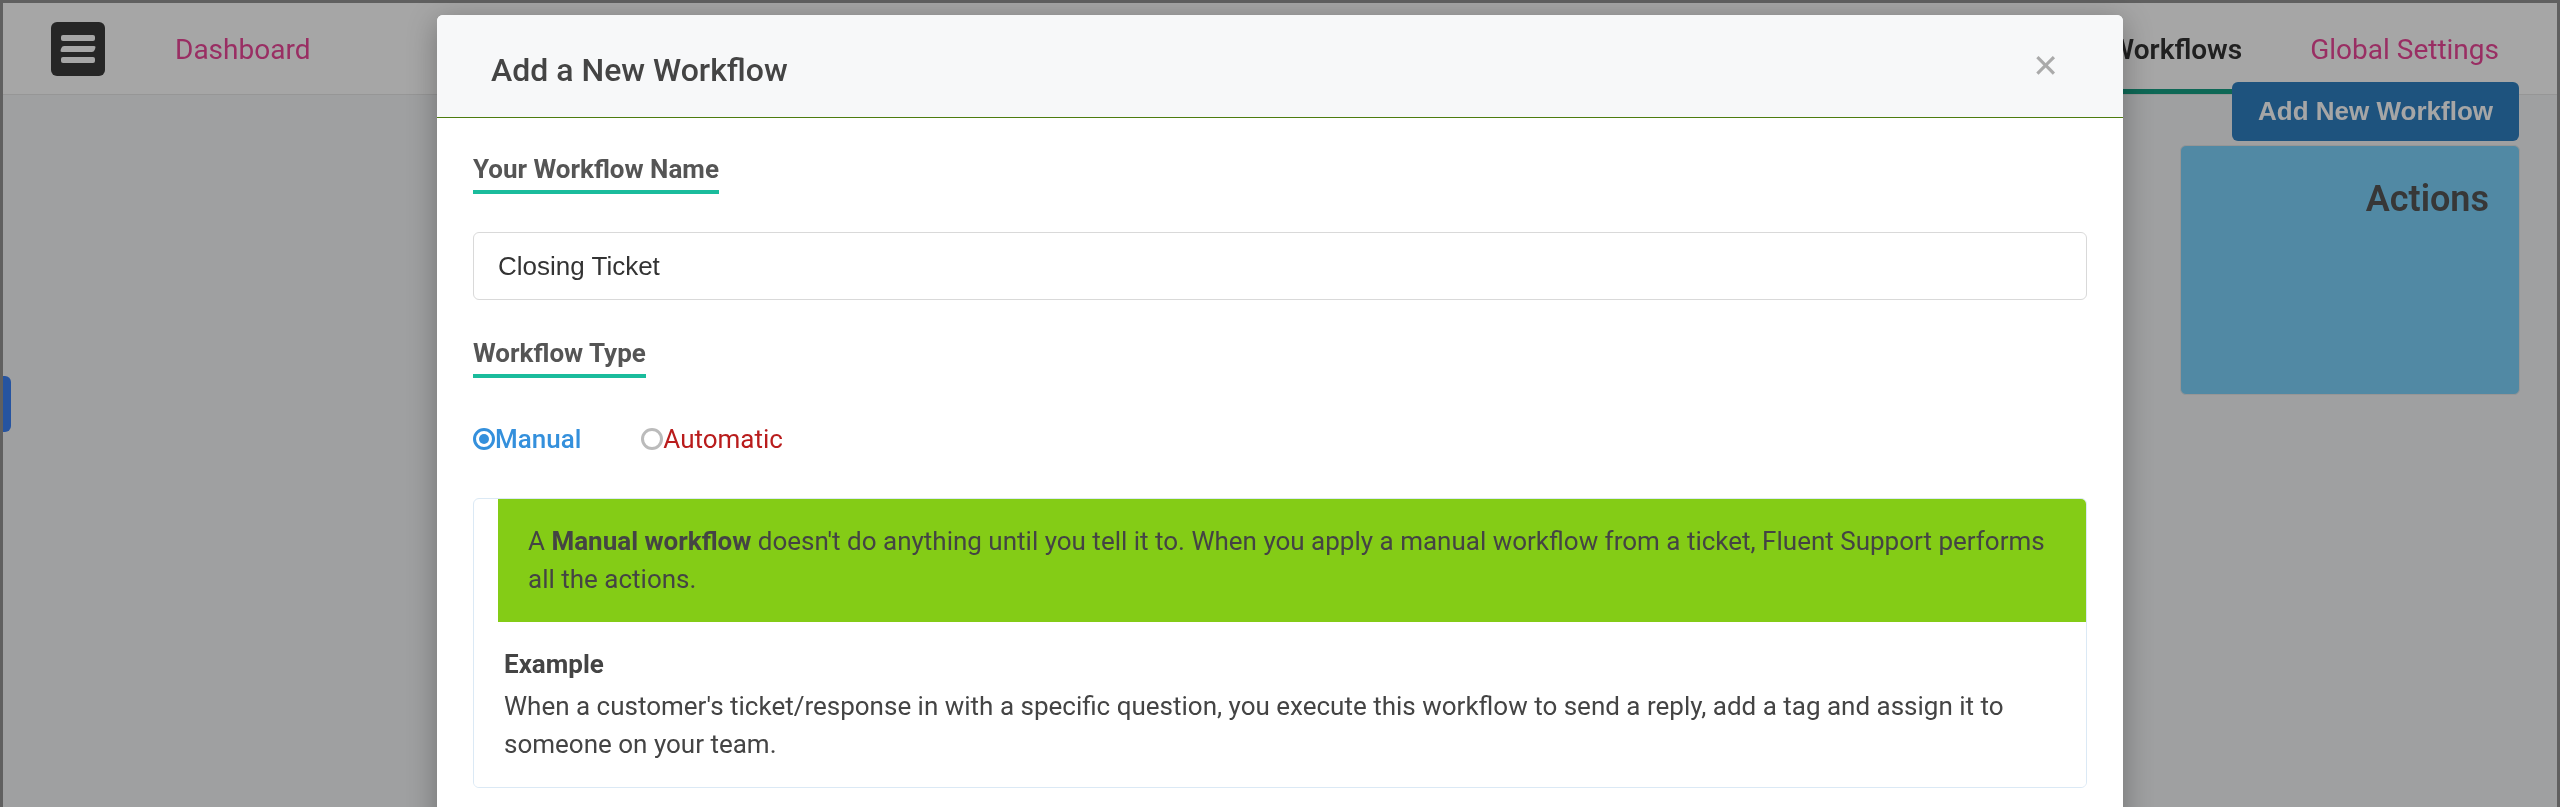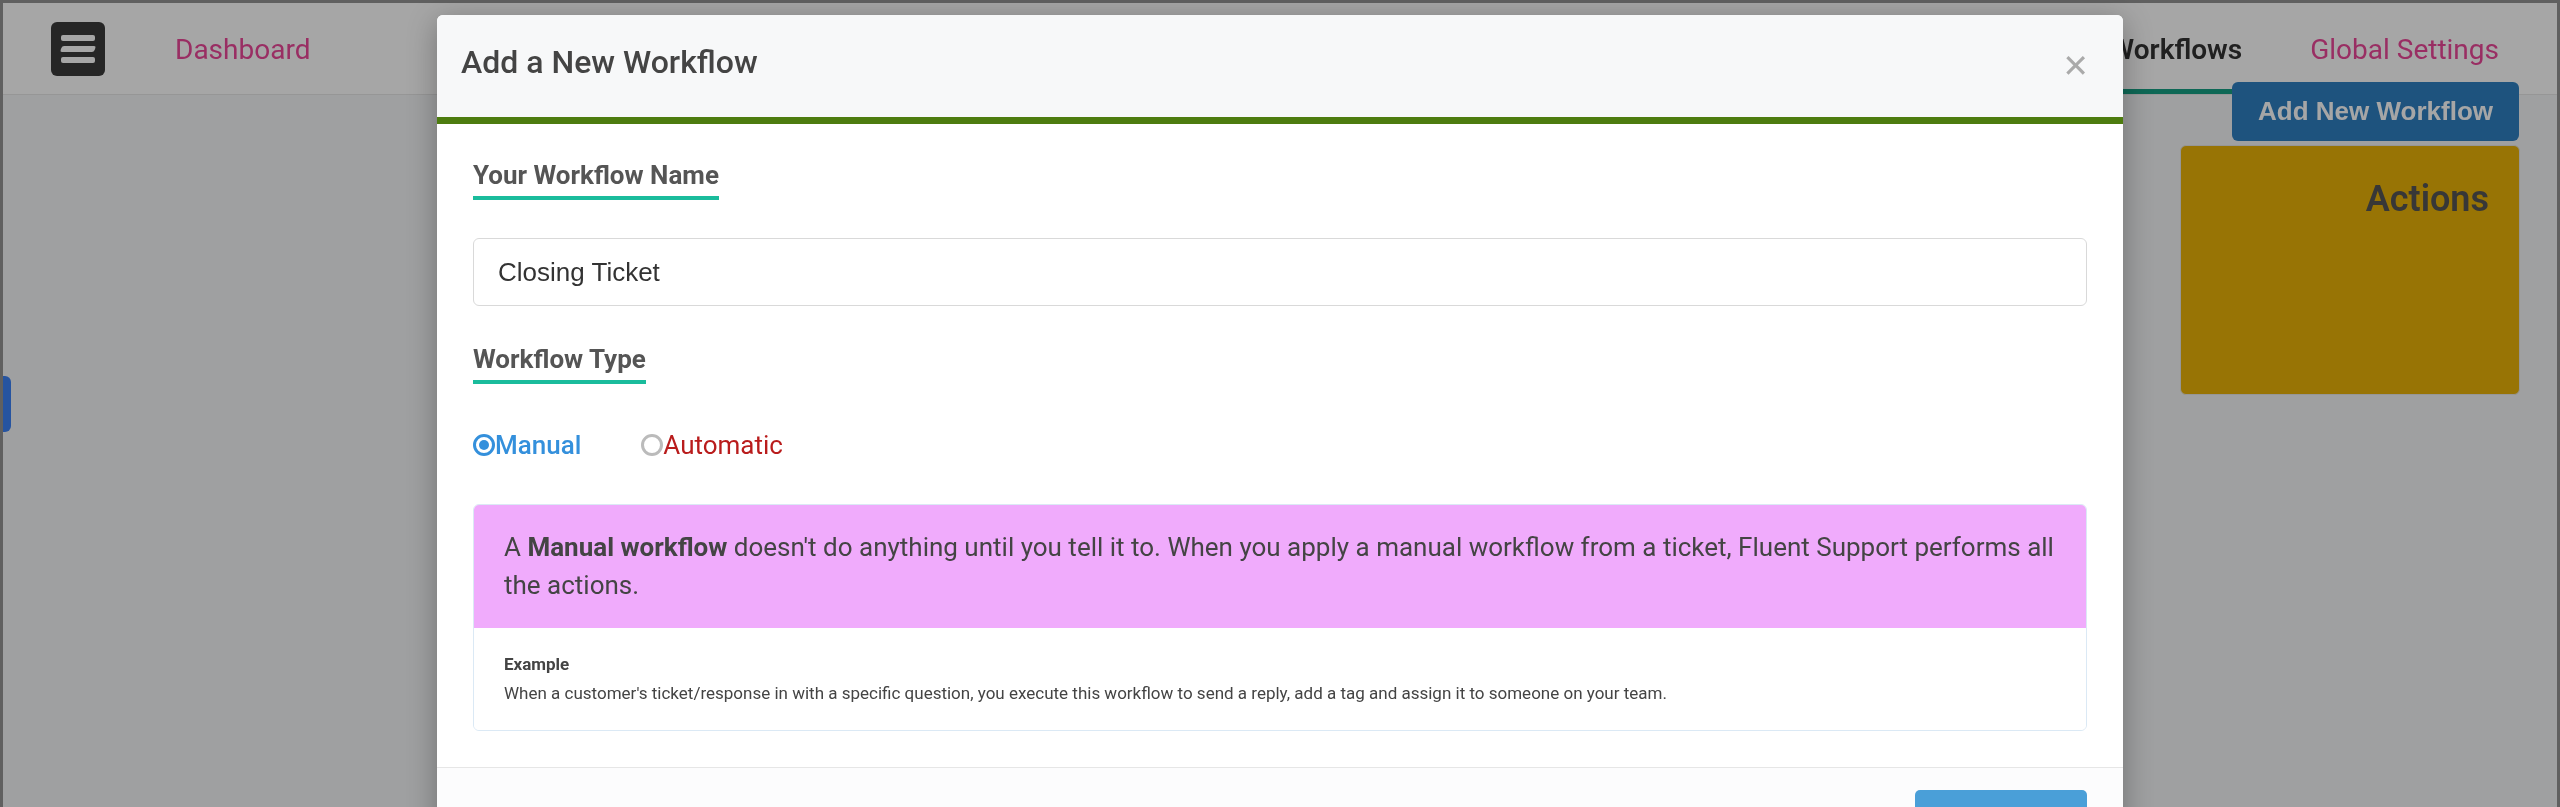--- a/index.html
+++ b/index.html
@@ -86,21 +86,21 @@
       height:5px;
       background:#16a085;
     }
     
     .bg-card {
       position: absolute;
       top:145px;
       right: 40px;
       width: 340px;
       height: 250px;
-      background: #eab308;
+      background: #7dd3fc;
       border:1px solid #e6e6e6;
       border-radius:6px;
       padding:20px;
     }
     .bg-card-btn{
       position:absolute;
       top:-64px;
       right:0;
       background:#2f80c2;
       color:#fff;
@@ -135,24 +135,24 @@
       transform: translateX(-50%);
       width: 1686px;
       background: #ffffff;
       border-radius: 6px;
       box-shadow: 0 6px 30px rgba(0,0,0,0.3);
       display: flex;
       flex-direction: column;
       overflow: hidden;
     }
     .modal-header {
-      padding: 28px 24px;
-      display: flex;
-      align-items: flex-start;
-      border-bottom: 7px solid #4d7c0f;
+      padding: 28px 54px;
+      display: flex;
+      align-items: flex-end;
+      border-bottom: 1px solid #4d7c0f;
       background:#f7f8f9;
     }
     .modal-title {
       font-size: 32px;
       color: #444;
       font-weight: 500;
     }
     .modal-close {
       margin-left: auto;
       font-size: 32px;
@@ -222,29 +222,30 @@
       color: #3490dc;
       font-weight: 500;
     }
     .radio-text { color:#b91c1c; }
     .info-box {
       border: 1px solid #dbe9f5;
       border-radius: 6px;
       overflow: hidden;
     }
     .info-top {
-      background: #f0abfc;
+      background: #84cc16;
       padding: 24px 30px;
       font-size: 26px;
       color: #444;
       line-height: 1.45;
+      margin-left: 24px;
     }
     .info-bottom {
       padding: 24px 30px;
-      font-size: 17px;
+      font-size: 26px;
       color: #444;
       background:#fff;
       line-height: 1.45;
     }
     .info-bottom strong { display:block; font-weight:700; margin-bottom:4px; }
     .modal-footer {
       border-top: 1px solid #e6e6e6;
       padding: 22px 36px;
       display: flex;
       justify-content: flex-end;

